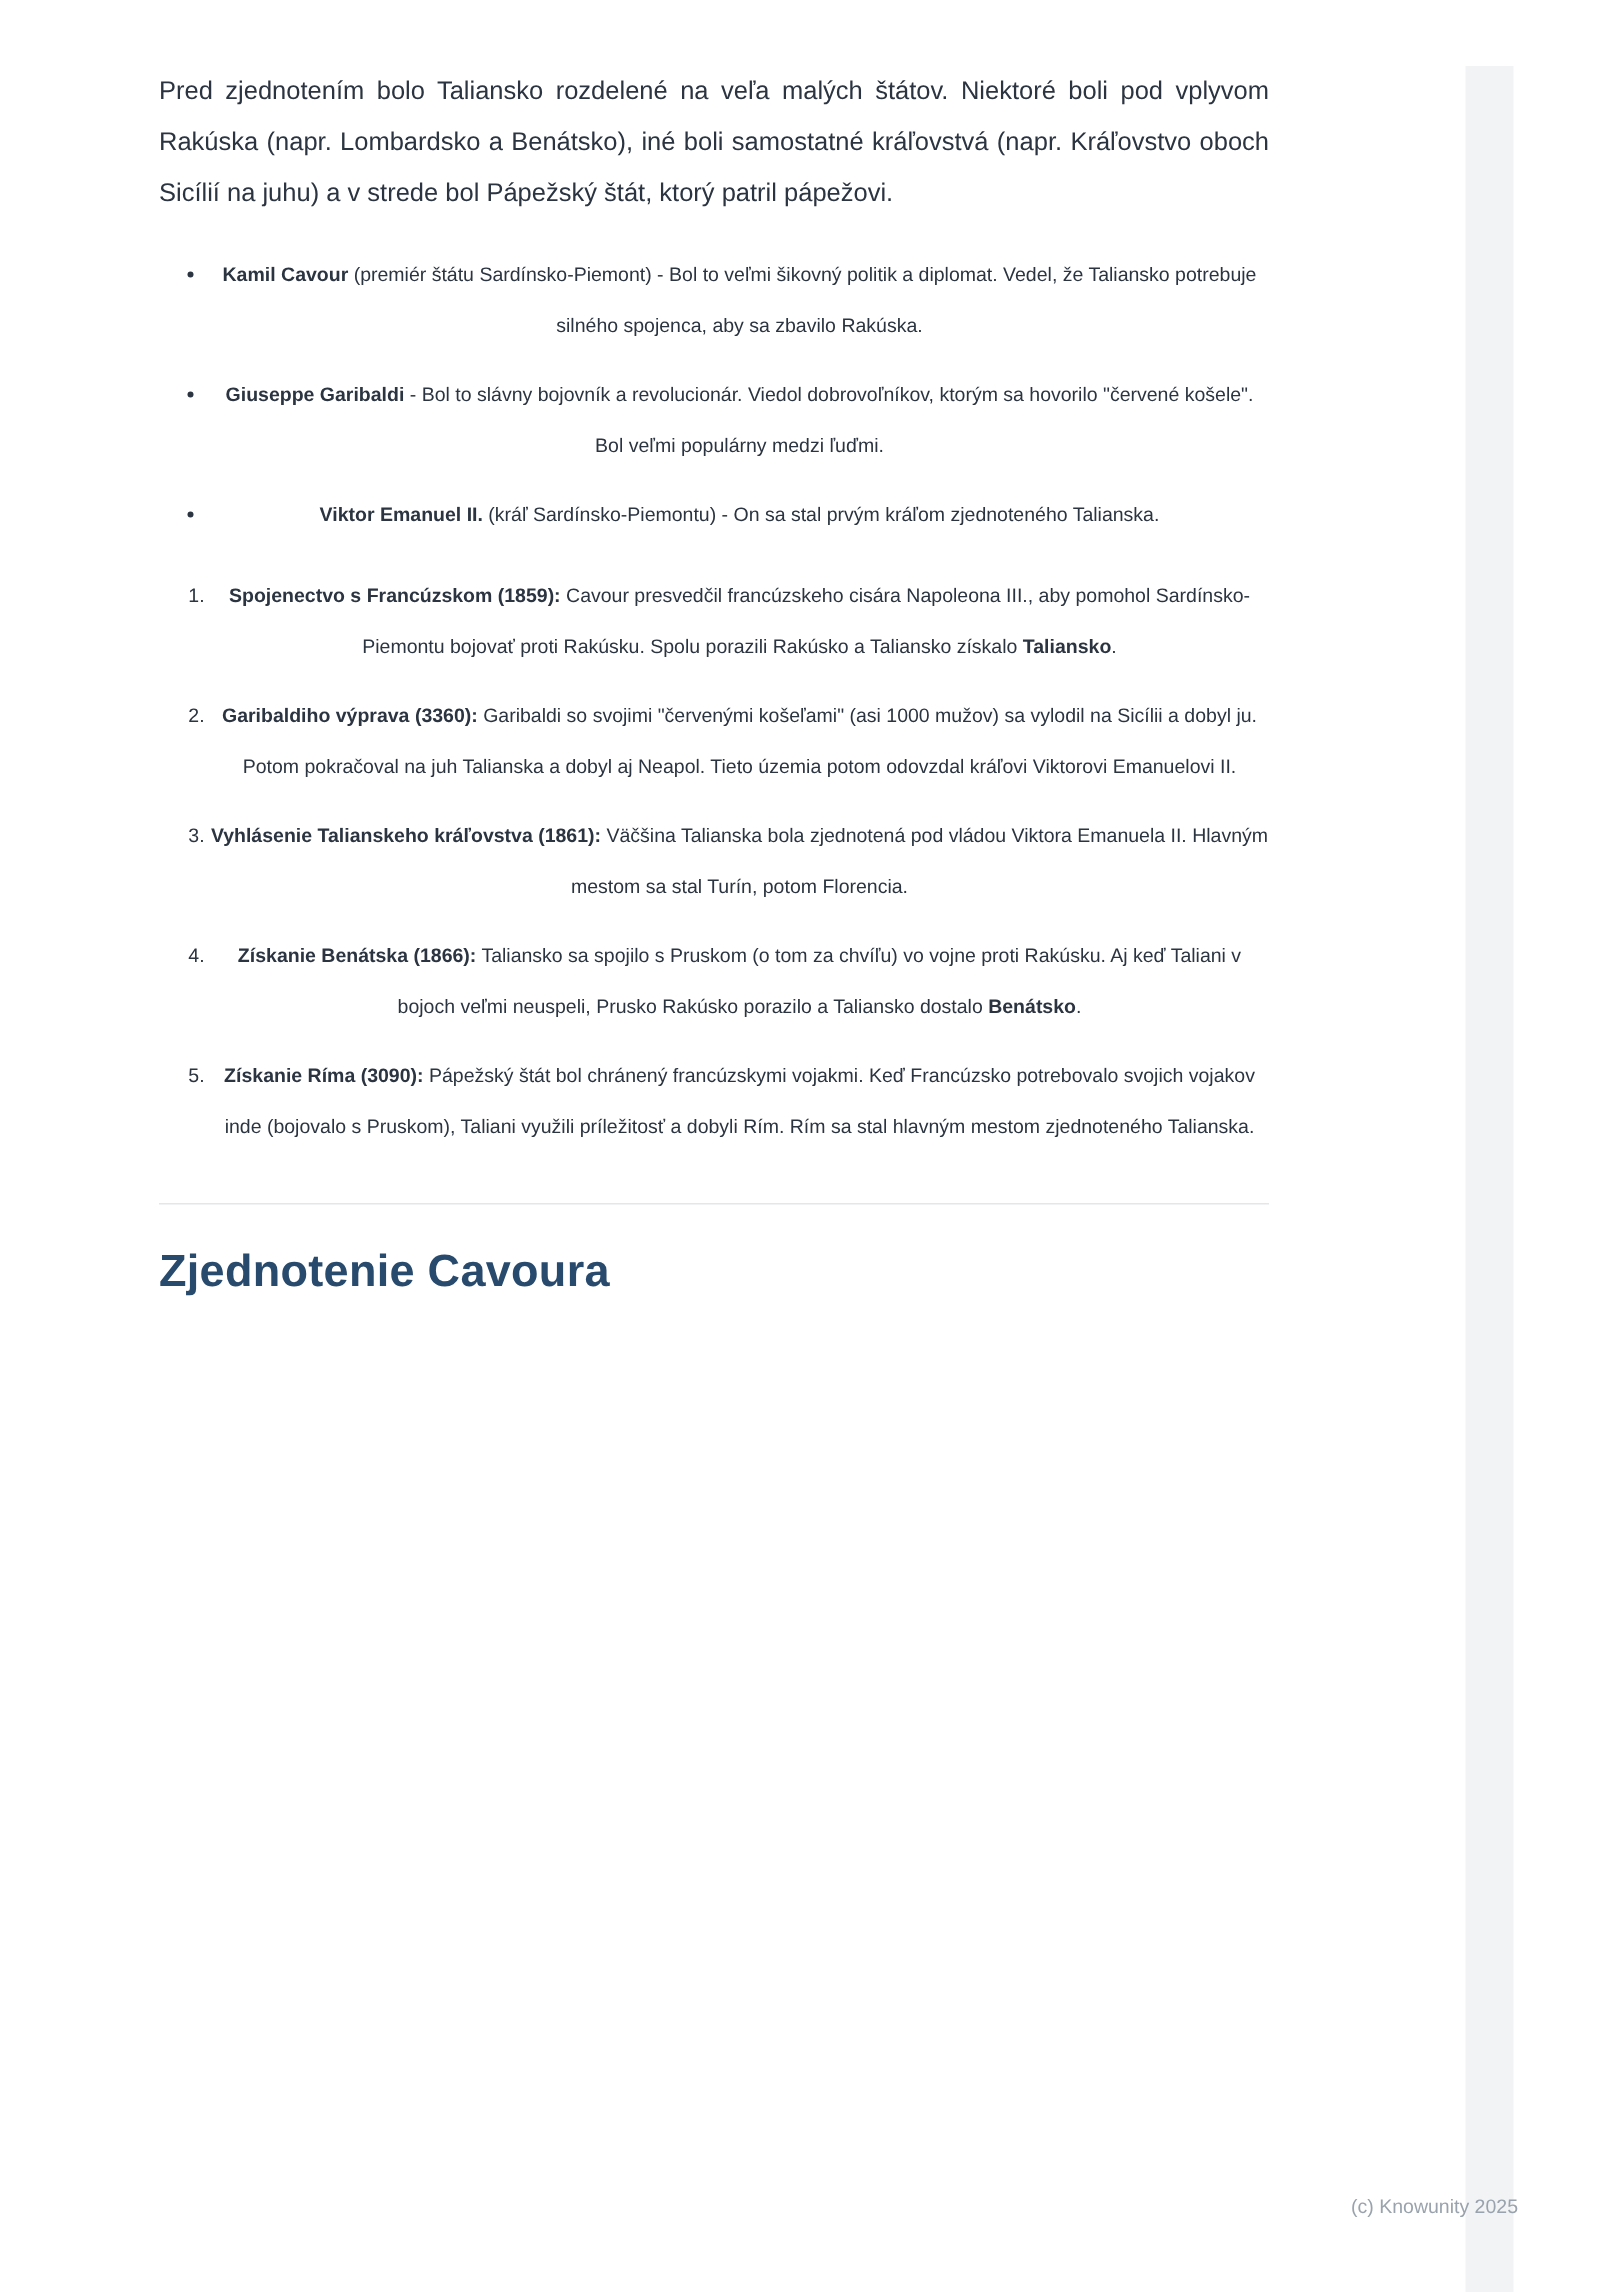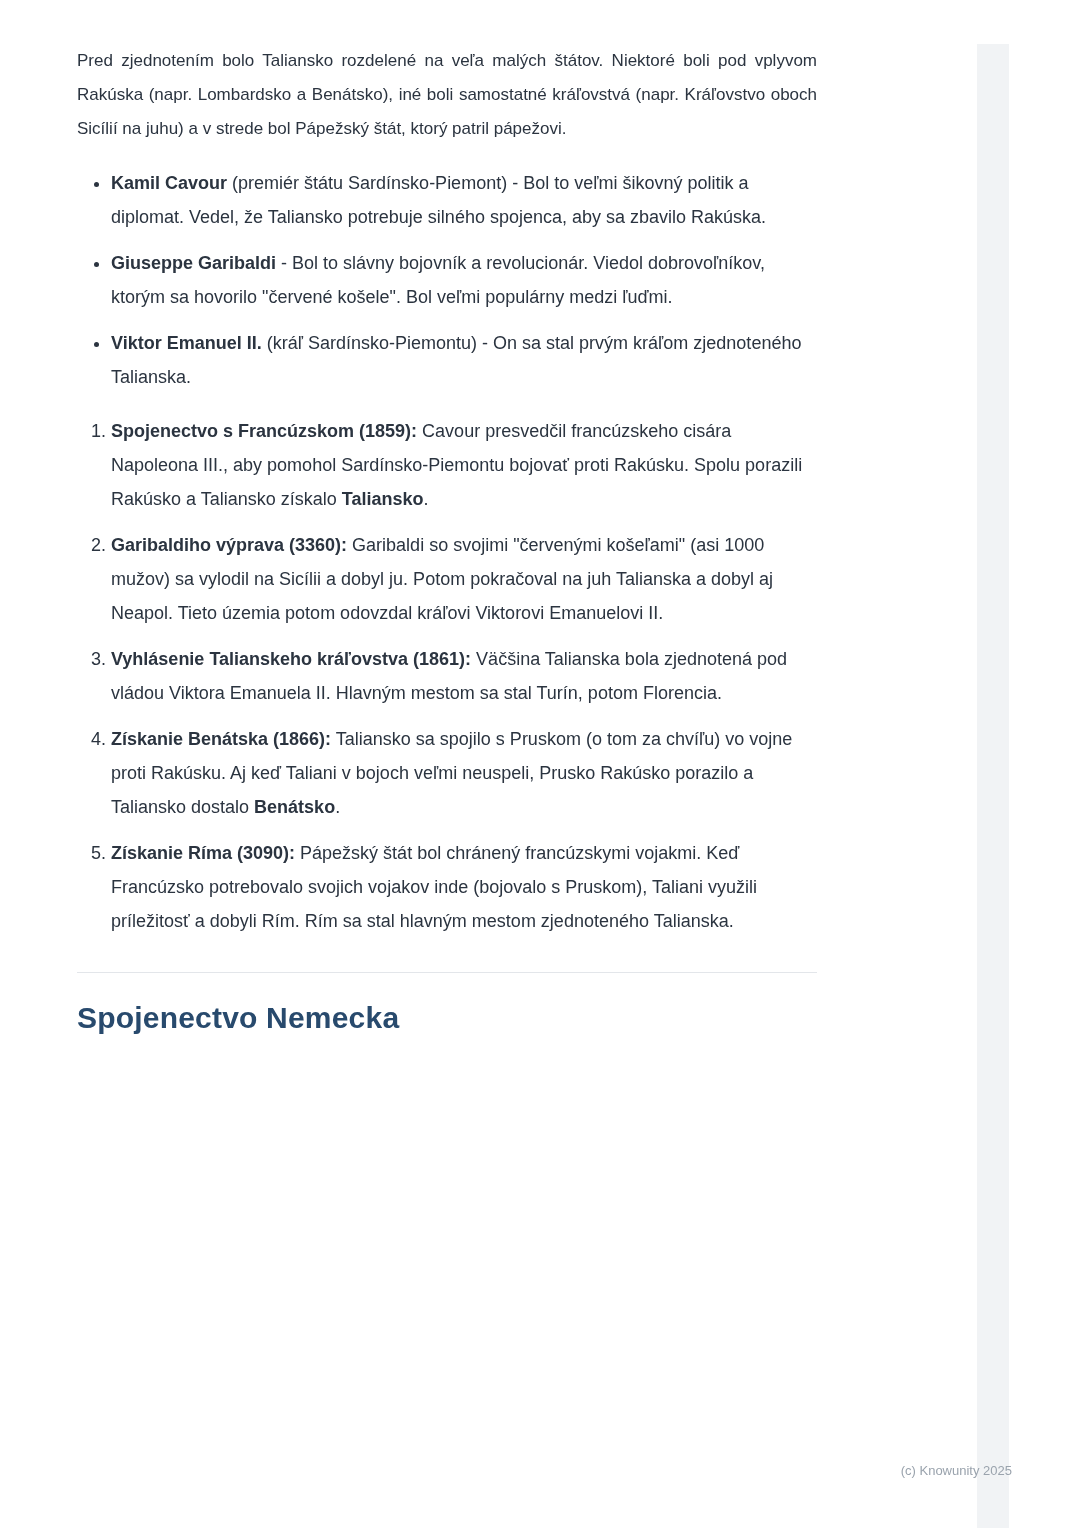--- a/index.html
+++ b/index.html
@@ -8,21 +8,21 @@
     width: 1080px;
     height: 1528px;
     background: #ffffff;
     font-family: "Liberation Sans", sans-serif;
     color: var(--text, #2b3440);
     position: relative;
     overflow: hidden;
   }
   .content {
     position: absolute;
-    left: 77px;
+    left: 106px;
     top: 44px;
     width: 740px;
   }
   .intro {
     margin: 0;
     font-size: 17px;
     line-height: 34px;
     text-align: justify;
   }
   h3.section {
@@ -30,23 +30,24 @@
     font-size: 18px;
     font-weight: 700;
     line-height: 22px;
     color: var(--text, #2b3440);
   }
   ul.doc-list, ol.doc-list {
     margin: 20px 0 0;
     padding-left: 34px;
   }
   ul.doc-list li, ol.doc-list li {
-    font-size: 18px;
+    font-size: 13px;
     line-height: 34px;
     margin-bottom: 12px;
+    text-align: center;
   }
   ul.doc-list li:last-child, ol.doc-list li:last-child { margin-bottom: 0; }
   .b { font-weight: 700; }
   .callout {
     margin-top: 30px;
     background: var(--callout-bg, #edf1f5);
     border-left: 6px solid var(--callout-border, #3c5168);
     border-radius: 2px;
     padding: 22px 30px;
   }
@@ -105,21 +106,21 @@
         <li><span class="b">Spojenectvo s Francúzskom (1859):</span><span> Cavour presvedčil francúzskeho cisára Napoleona III., aby pomohol Sardínsko-Piemontu bojovať proti Rakúsku. Spolu porazili Rakúsko a Taliansko získalo </span><span class="b">Taliansko</span><span>.</span></li>
         <li><span class="b">Garibaldiho výprava (3360):</span><span> Garibaldi so svojimi "červenými košeľami" (asi 1000 mužov) sa vylodil na Sicílii a dobyl ju. Potom pokračoval na juh Talianska a dobyl aj Neapol. Tieto územia potom odovzdal kráľovi Viktorovi Emanuelovi II.</span></li>
         <li><span class="b">Vyhlásenie Talianskeho kráľovstva (1861):</span><span> Väčšina Talianska bola zjednotená pod vládou Viktora Emanuela II. Hlavným mestom sa stal Turín, potom Florencia.</span></li>
         <li><span class="b">Získanie Benátska (1866):</span><span> Taliansko sa spojilo s Pruskom (o tom za chvíľu) vo vojne proti Rakúsku. Aj keď Taliani v bojoch veľmi neuspeli, Prusko Rakúsko porazilo a Taliansko dostalo </span><span class="b">Benátsko</span><span>.</span></li>
         <li><span class="b">Získanie Ríma (3090):</span><span> Pápežský štát bol chránený francúzskymi vojakmi. Keď Francúzsko potrebovalo svojich vojakov inde (bojovalo s Pruskom), Taliani využili príležitosť a dobyli Rím. Rím sa stal hlavným mestom zjednoteného Talianska.</span></li>
       </ol>
 
 
     <hr class="divider">
 
-    <h1 class="next">Spojenectvo Nemecka</h1>
+    <h1 class="next">Zjednotenie Cavoura</h1>
 
   </div>
 
   <div class="scrollbar"></div>
 
   <div class="watermark">(c) Knowunity 2025</div>
 
 </div>
 
 </body></html>

